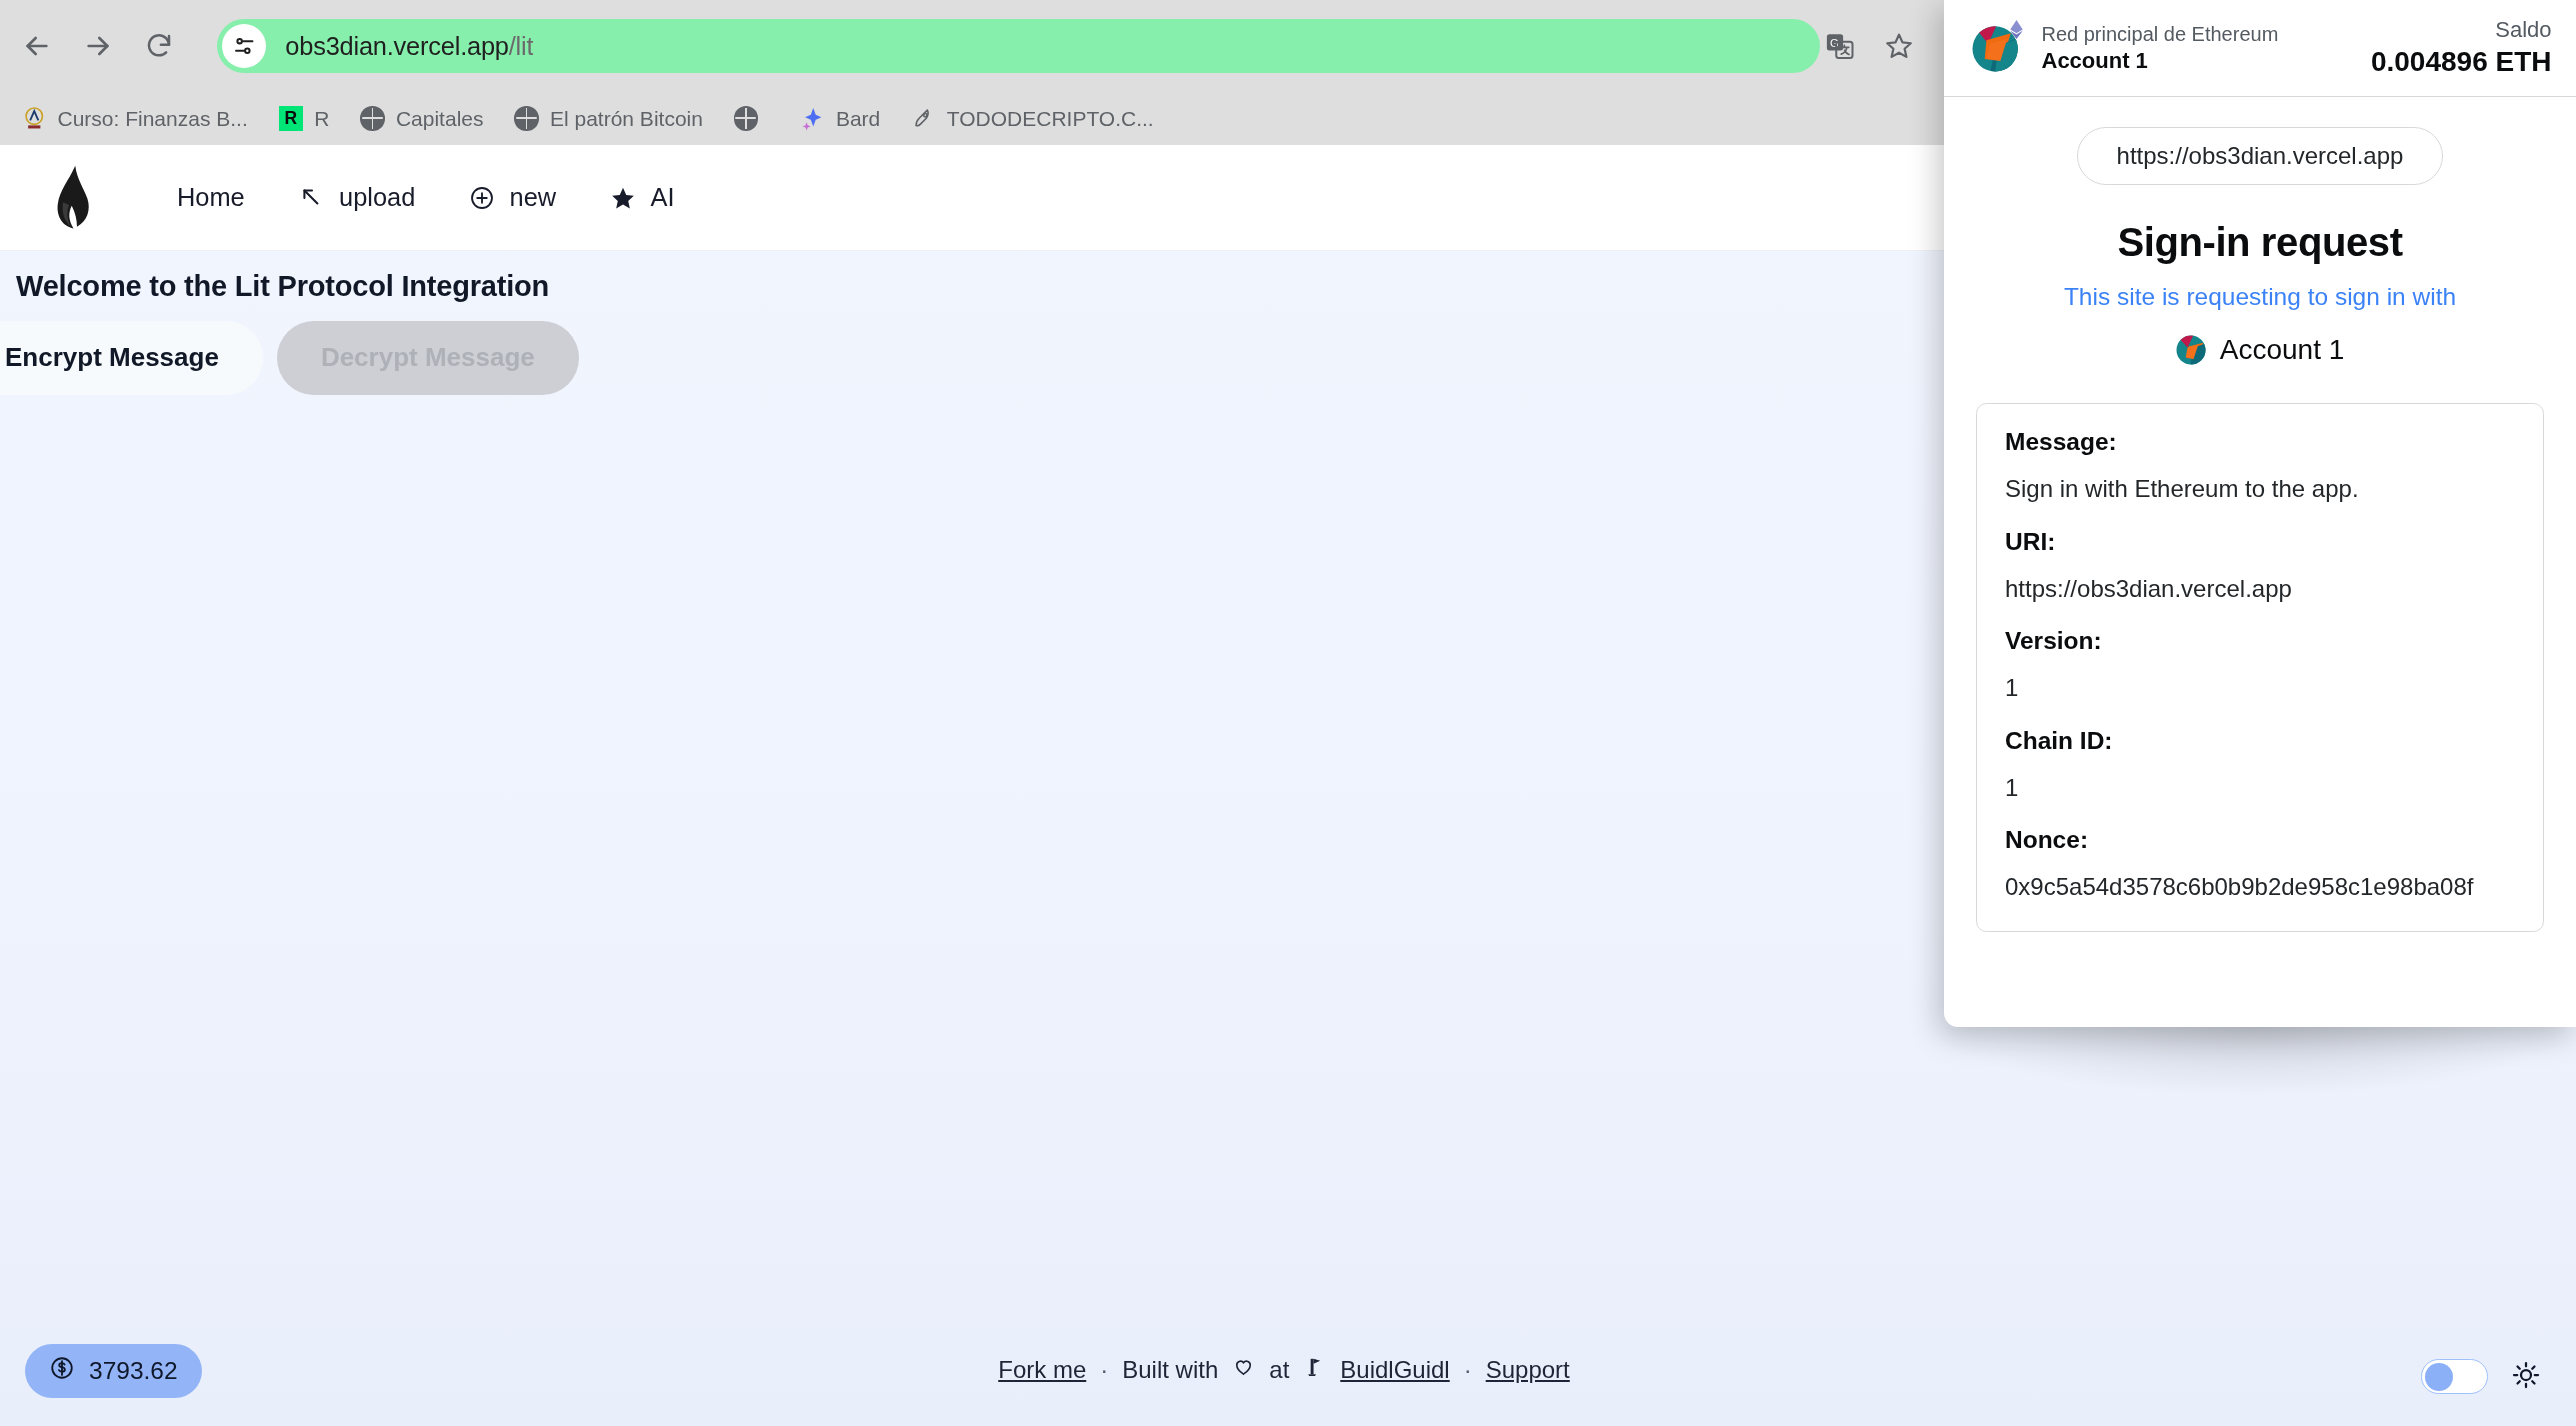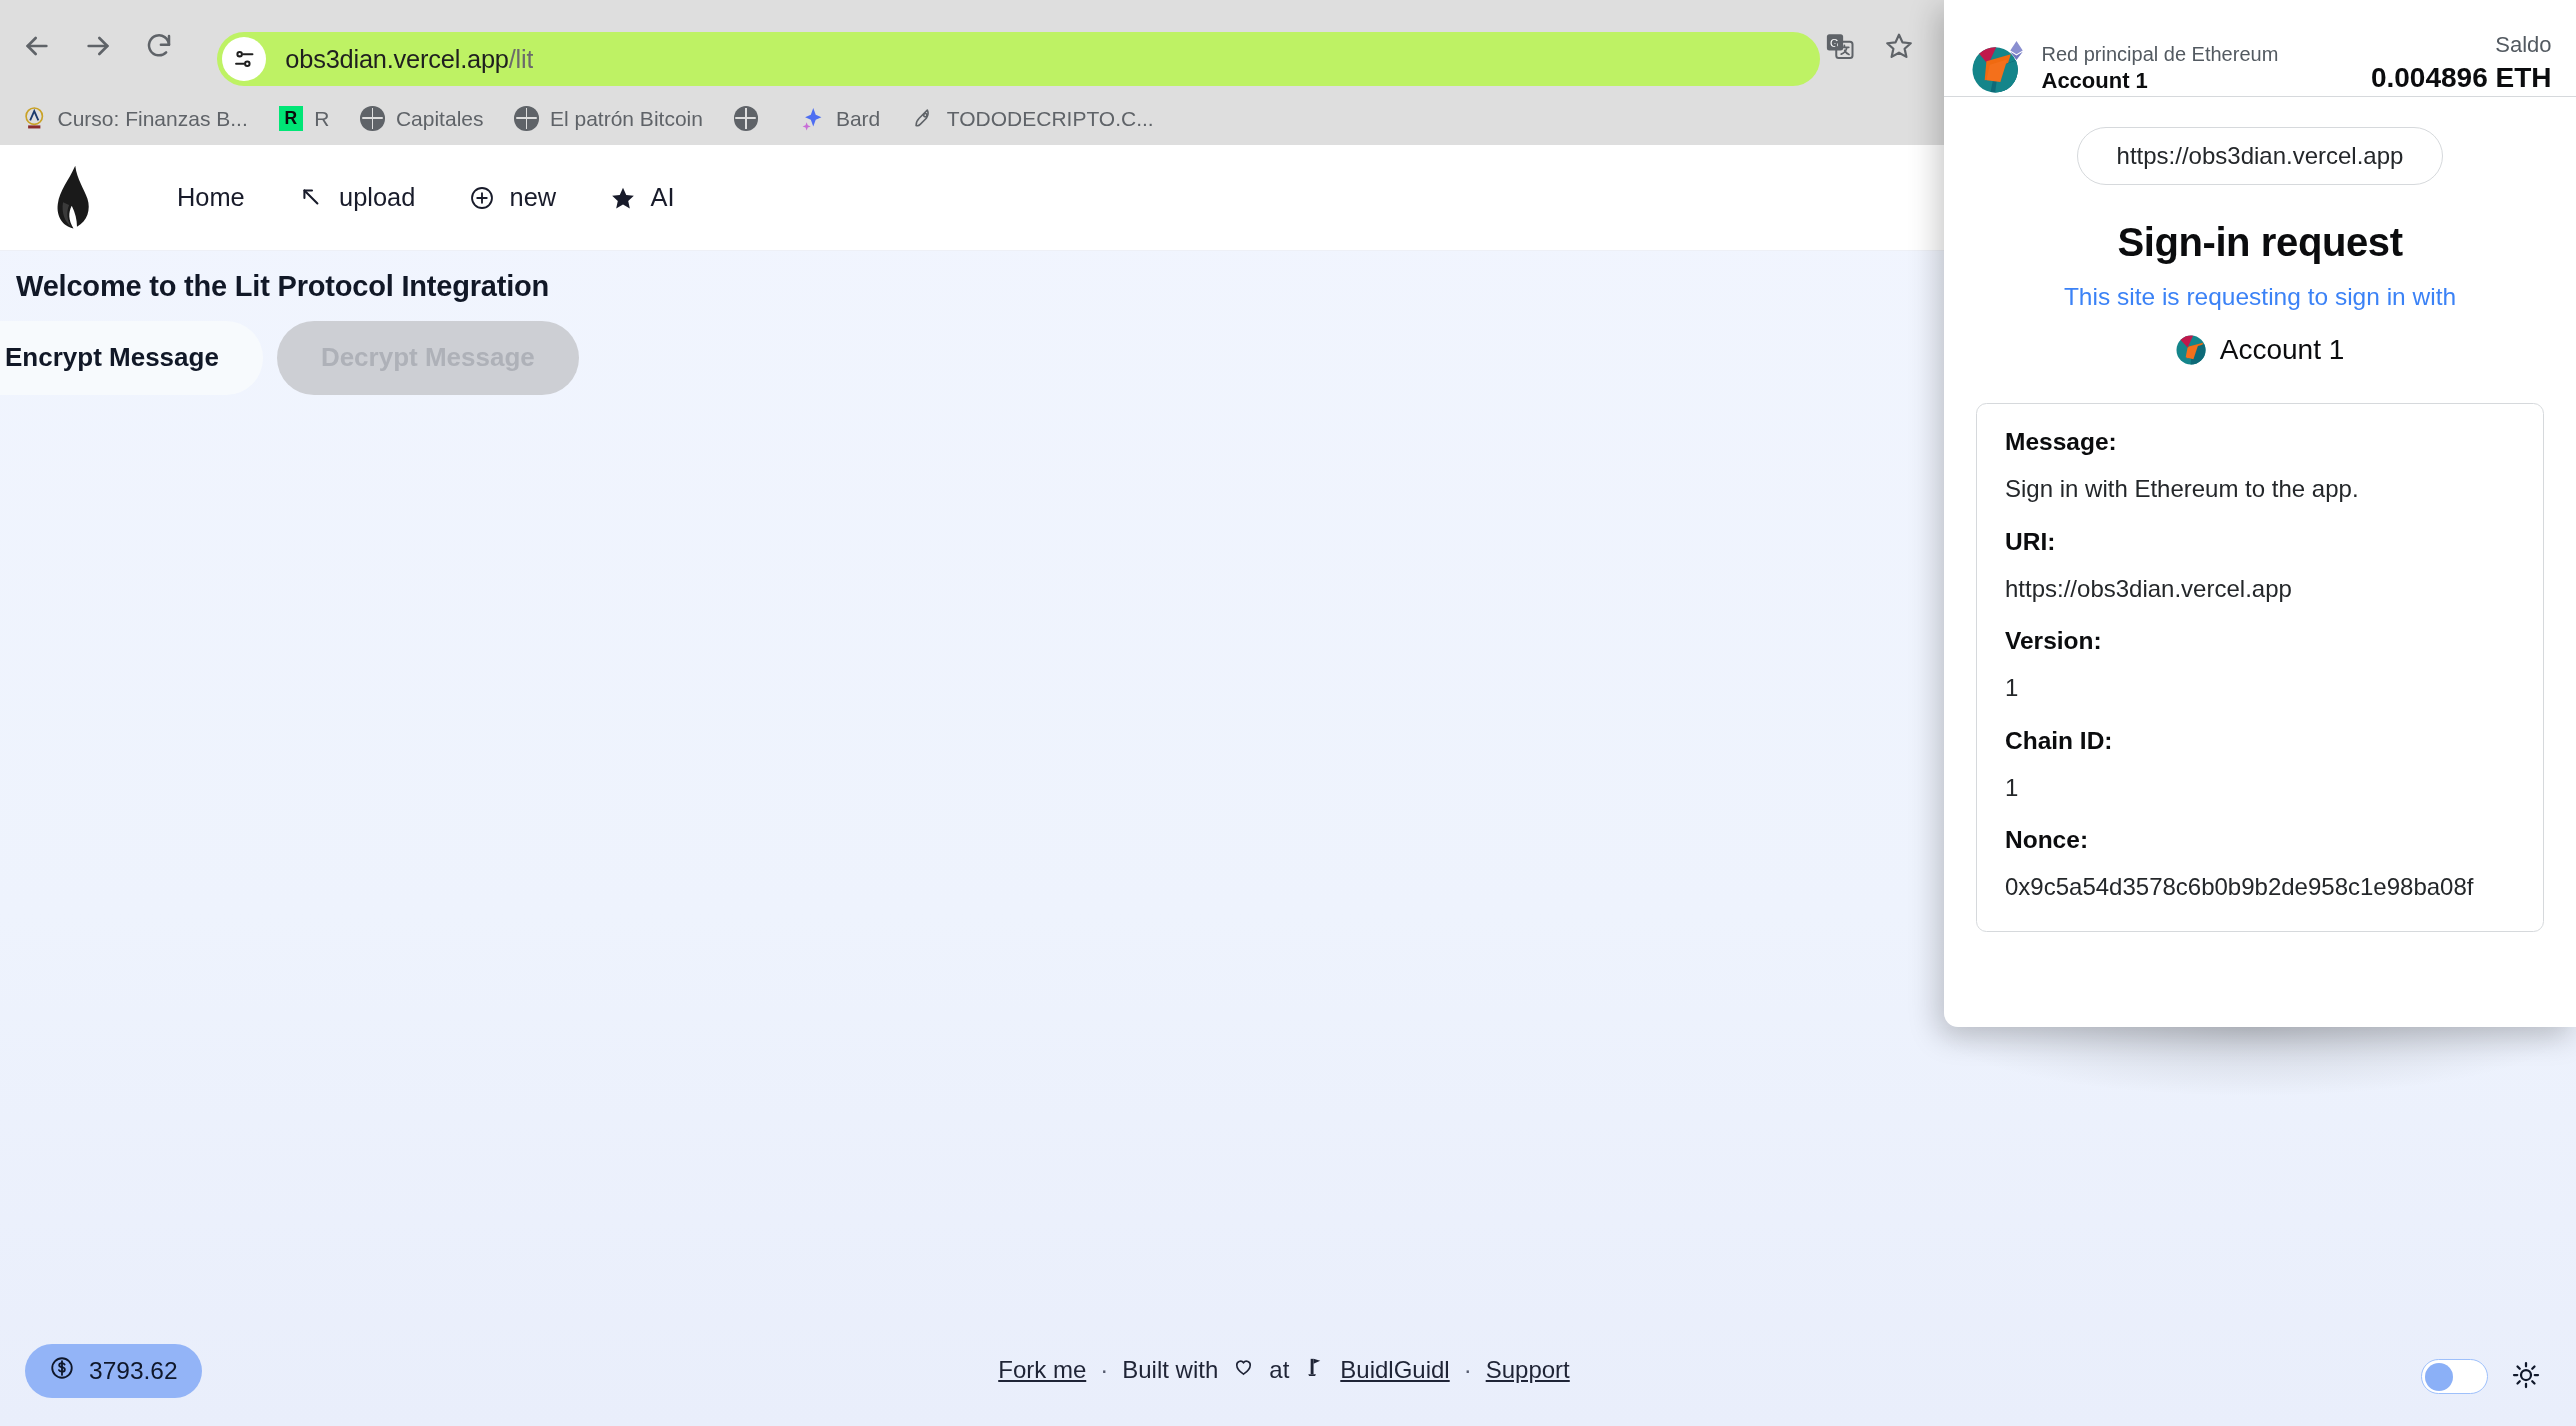--- a/index.html
+++ b/index.html
@@ -20,23 +20,23 @@
     position: absolute; left: 0; top: 0; width: 2576px; height: 92px;
     display: flex; align-items: center;
   }
   .nav-btn {
     width: 49px; height: 49px; margin-left: 12.3px;
     display: flex; align-items: center; justify-content: center;
     border-radius: 50%;
   }
   .nav-btn svg { display: block; }
   #omnibox {
-    position: absolute; left: 217px; top: 32px;
+    position: absolute; left: 217px; top: 19px;
     width: 1603px; height: 54px;
-    background: #bef264; border-radius: 28px;
+    background: #86efac; border-radius: 28px;
     display: flex; align-items: center;
   }
   #site-info-chip {
     width: 44px; height: 44px; margin-left: 5.3px; border-radius: 50%;
     background: #ffffff;
     display: flex; align-items: center; justify-content: center;
     flex: 0 0 auto;
   }
   #omnibox-url {
     margin-left: 19px;
@@ -156,21 +156,21 @@
     position: absolute; left: 1944px; top: 0;
     width: 632px; height: 1027px;
     background: #ffffff;
     border-bottom-left-radius: 14px;
     box-shadow: -5.3px 8.8px 30px rgba(0,0,0,0.22);
     overflow: hidden;
     font-family: "Liberation Sans", sans-serif;
   }
   #mm-header {
     height: 97px; border-bottom: 0.9px solid #d6d9dc;
-    display: flex; align-items: flex-end; padding: 0 24.5px;
+    display: flex; align-items: center; padding: 0 24.5px;
   }
   #mm-avatar-wrap { position: relative; width: 54px; height: 54px; flex: 0 0 auto; }
   #mm-account-block { margin-left: 19px; }
   #mm-network { font-size: 20px; color: #535a61; line-height: 1.3; }
   #mm-account-name { font-size: 22px; color: #0b0c0e; font-weight: bold; line-height: 1.3; }
   #mm-balance-block { margin-left: auto; text-align: right; }
   #mm-balance-label { font-size: 22px; color: #535a61; line-height: 1.3; }
   #mm-balance-value { font-size: 28px; color: #0b0c0e; font-weight: bold; line-height: 1.3; }
 
   #mm-body { padding: 30px 32px 0 32px; }

